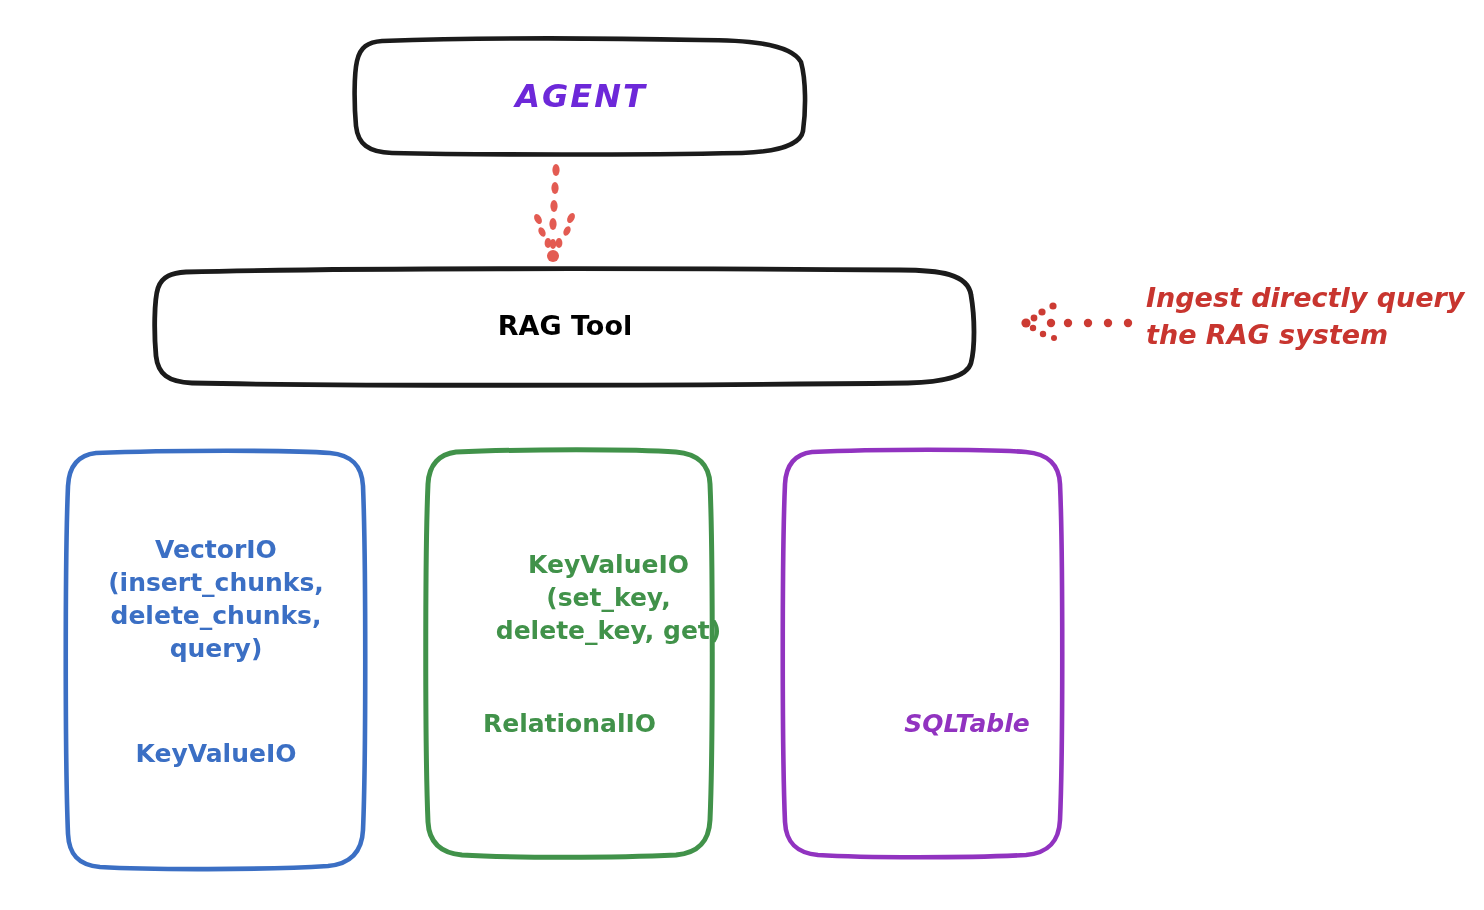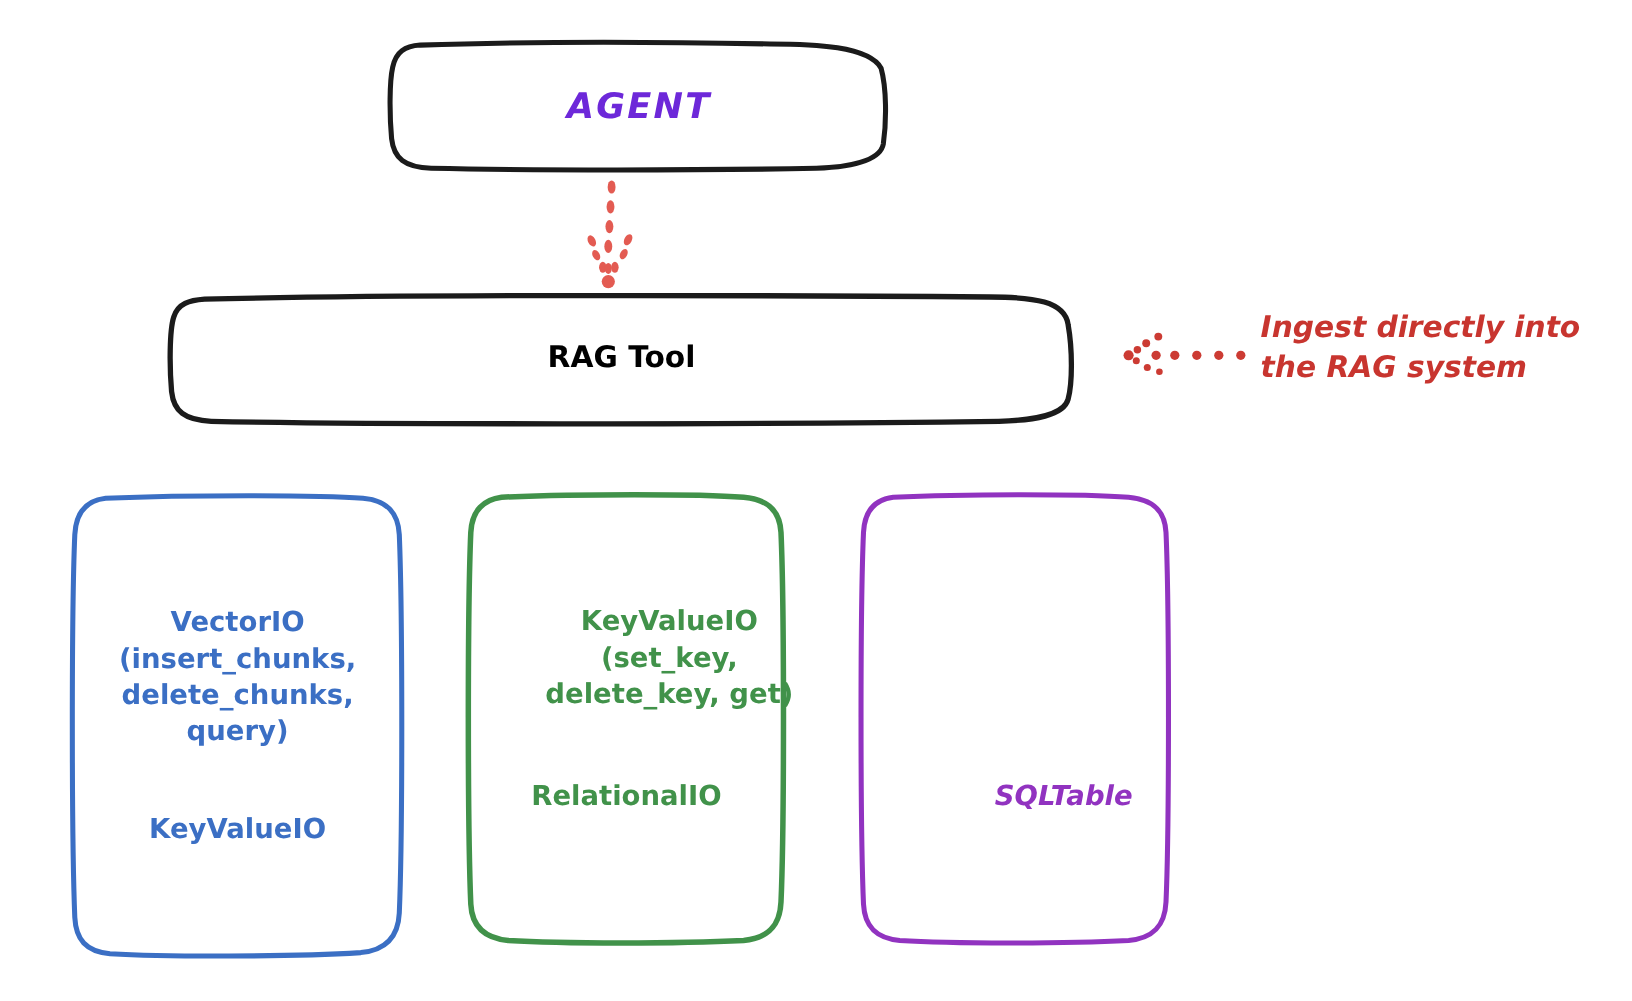--- a/index.html
+++ b/index.html
@@ -65,21 +65,21 @@
   }
   
   .store-text {
     position: absolute;
     text-align: center;
     font-size: 25px;
     font-weight: 600;
     line-height: 1.32;
     white-space: pre-line;
   }
-  #vector-api-text   { left: 70px;  top: 533px; width: 292px; color: #3b6fc4; margin-top: 16px; }
+  #vector-api-text   { left: 70px;  top: 533px; width: 292px; color: #3b6fc4; }
   #vector-index-text { left: 70px;  top: 737px; width: 292px; color: #3b6fc4; }
   #kv-api-text       { left: 428px; top: 548px; width: 283px; color: #41924a; margin-left: 39px; }
   #kv-index-text     { left: 428px; top: 707px; width: 283px; color: #41924a; }
   #rel-api-text      { left: 785px; top: 548px; width: 275px; color: #9133c0; }
   #rel-index-text    { left: 812px; top: 707px; width: 310px; color: #9133c0; font-style: italic; }
   
   #annotation-text {
     position: absolute;
     left: 1146px;
     top: 279px;
@@ -204,16 +204,16 @@
 query)</div>
   <div class="store-text" id="vector-index-text">KeyValueIO</div>
 
   <div class="store-text" id="kv-api-text">KeyValueIO
 (set_key,
 delete_key, get)</div>
   <div class="store-text" id="kv-index-text">RelationalIO</div>
 
   <div class="store-text" id="rel-index-text">SQLTable</div>
 
-  <div id="annotation-text">Ingest directly into
+  <div id="annotation-text">Ingest directly query
 the RAG system</div>
 
 </div>
 
 </body></html>

